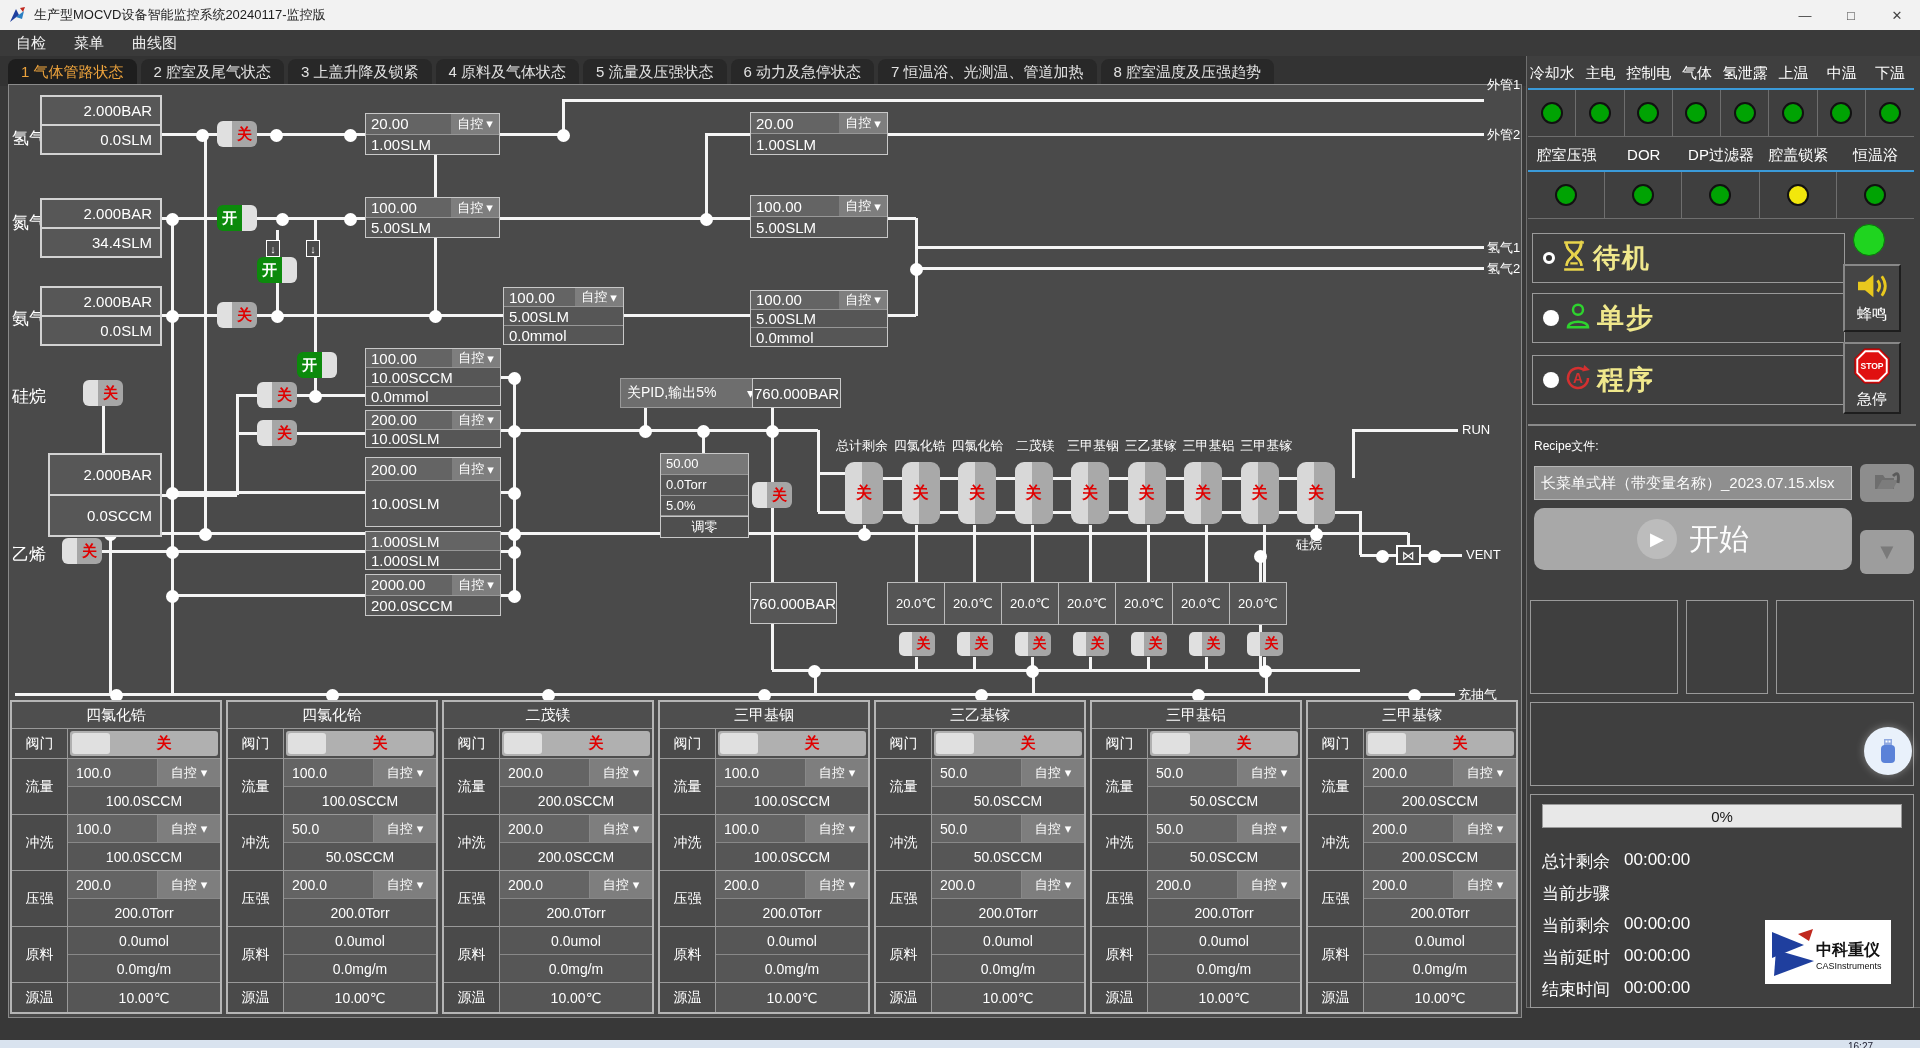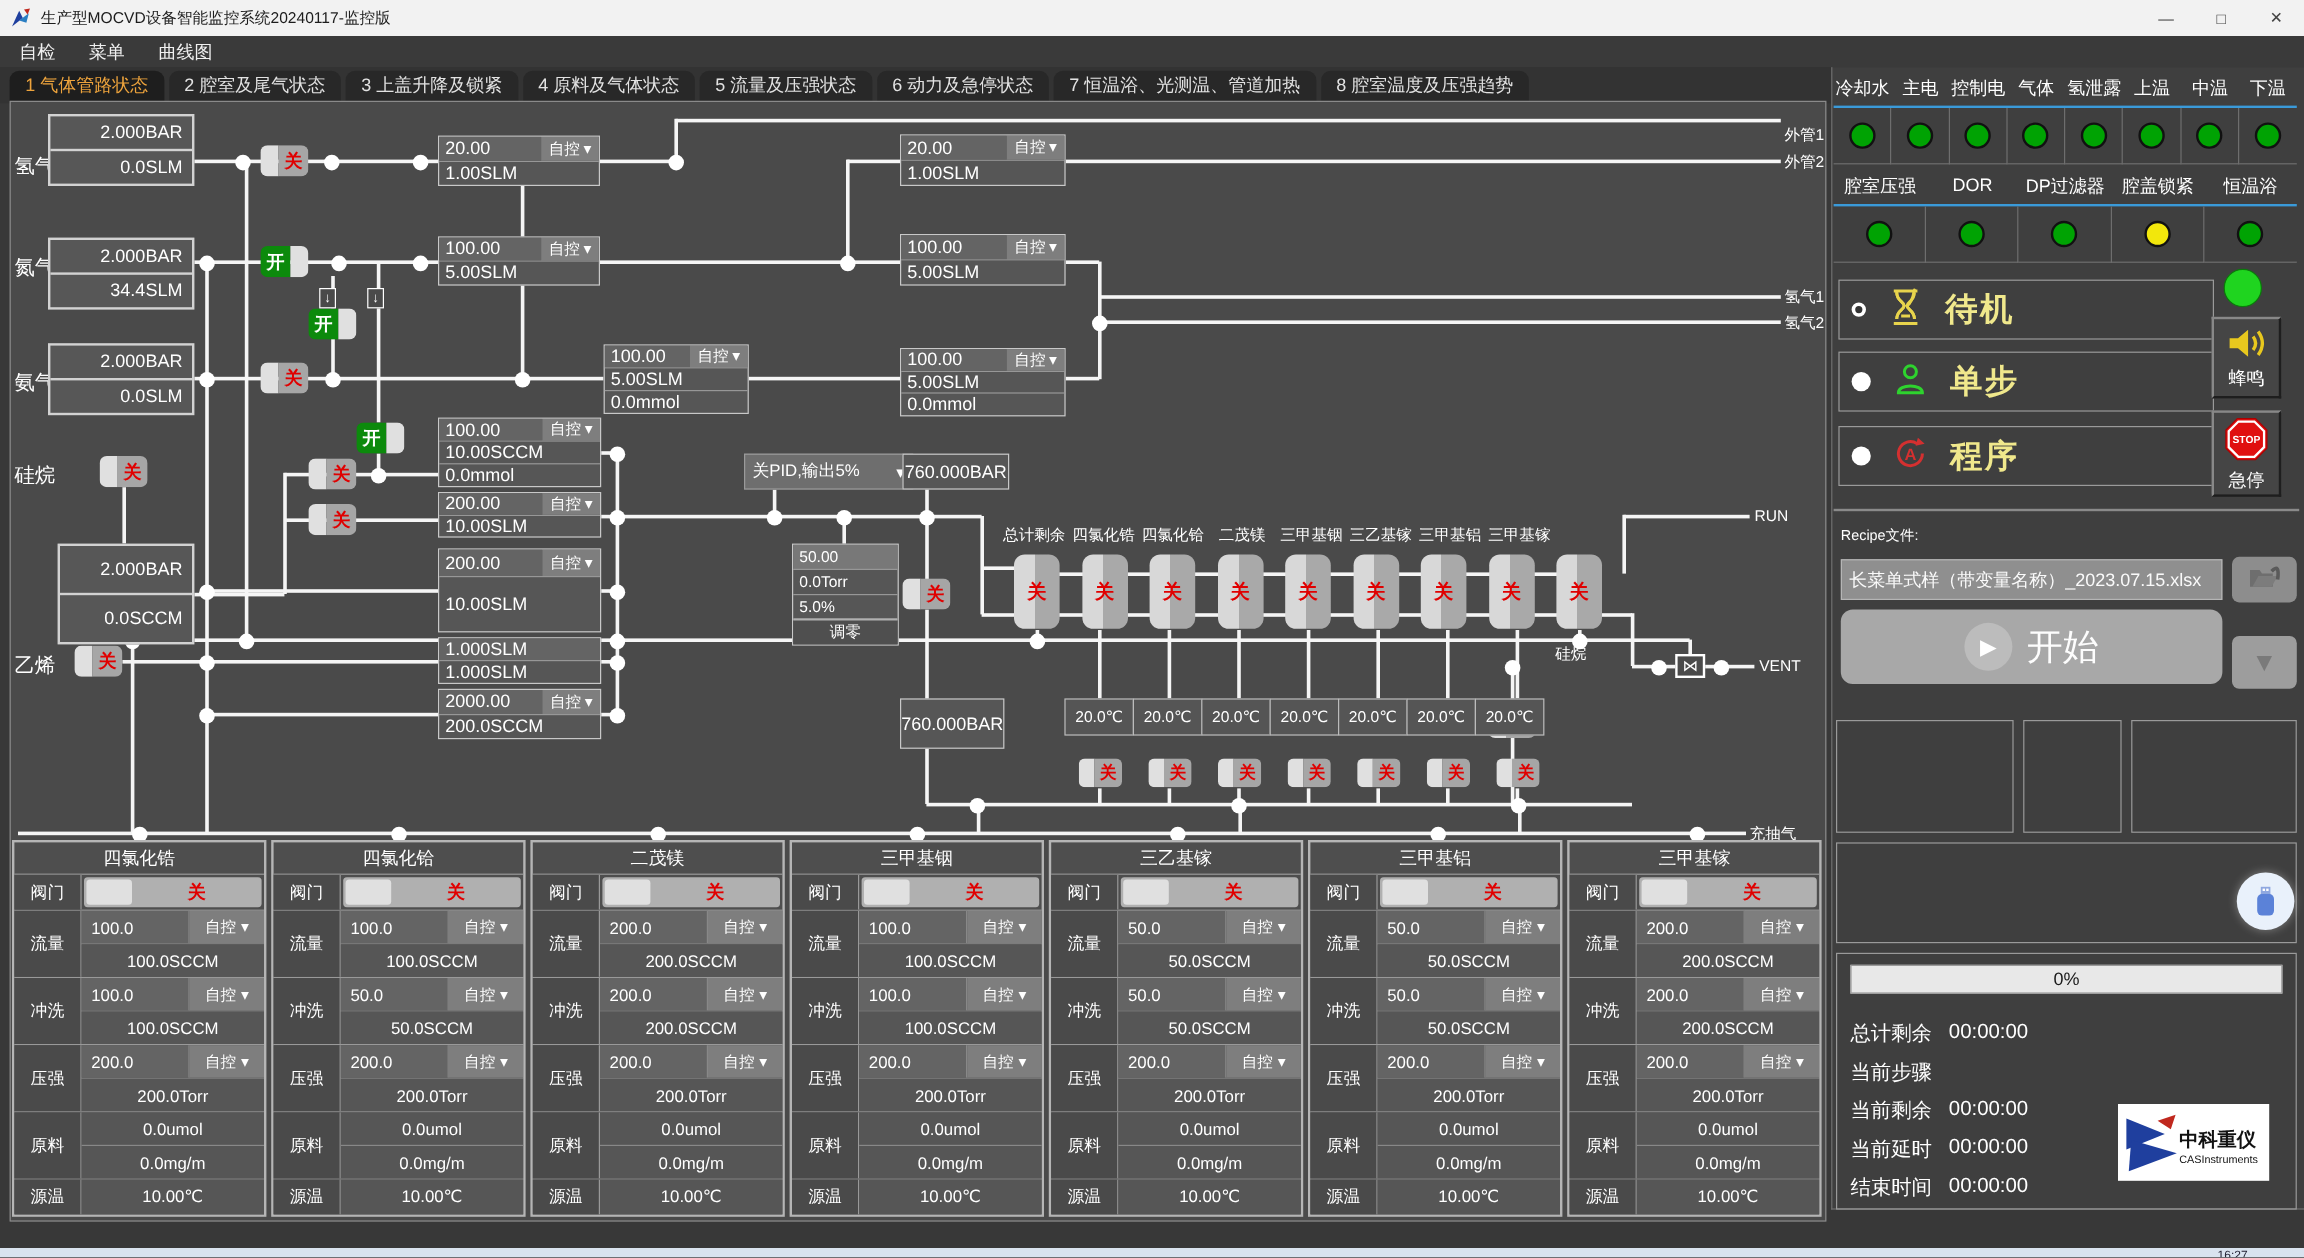--- a/index.html
+++ b/index.html
@@ -50,21 +50,21 @@
   .gauge{position:absolute;left:660px;top:453px;width:89px;height:85px;border:1px solid #c8c8c8;background:#565656;display:flex;flex-direction:column;font-size:13px}
   .gauge>div{flex:1;display:flex;align-items:center;padding-left:5px;border-bottom:1px solid #979797}
   .gauge>div:first-child{background:#787878}
   .gauge>div:last-child{border-bottom:none;justify-content:center;background:#4f4f4f;border-top:1px solid #c8c8c8;padding-left:0}
   .butter{position:absolute;left:1396px;top:545px;width:25px;height:20px;border:2px solid #fff;background:#4a4a4a;color:#fff;font-size:13px;display:flex;align-items:center;justify-content:center}
   
   .mlabels{position:absolute;left:833px;top:437px;width:462px;display:flex}
   .mlabels span{width:57.75px;text-align:center;font-size:13px;white-space:nowrap}
   .bvrow{position:absolute;left:845px;top:462px;width:490px;display:flex;justify-content:space-between;align-items:center}
   .tcells{position:absolute;left:888px;top:582px;display:flex}
-  .tcell{width:58px;height:31px;border:1px solid #bbb;background:#555;display:flex;align-items:center;justify-content:center;font-size:13px;margin-left:-1px}
+  .tcell{width:58px;height:43px;border:1px solid #bbb;background:#555;display:flex;align-items:center;justify-content:center;font-size:13px;margin-left:-1px}
   .tvrow{position:absolute;left:888px;top:632px;width:406px;display:flex;justify-content:space-around}
   
   .mats{position:absolute;left:10px;top:700px;display:flex;gap:4px}
   .mcol{width:212px;border:2px solid #b5b5b5;background:#4e4e4e;display:flex;flex-direction:column;font-size:14px}
   .mhead{height:27px;display:flex;align-items:center;justify-content:center;border-bottom:1px solid #999;font-size:15px}
   .mrow{display:flex;border-bottom:1px solid #999}
   .mrow:last-child{border-bottom:none}
   .mlab{width:56px;display:flex;align-items:center;justify-content:center;background:#4a4a4a;border-right:1px solid #999;font-size:14px}
   .mbody{flex:1;display:flex;flex-direction:column}
   .mtog{margin:2px;height:25px;background:#b0b0b0;border-radius:3px;display:flex;align-items:center}
@@ -78,21 +78,21 @@
   .pvr2:last-child{border-bottom:none}
   
   .indlab{position:absolute;left:1528px;width:386px;display:grid;font-size:15px}
   .indlab span{text-align:center}
   .bluebar{position:absolute;left:1528px;width:386px;height:2px;background:#3a9ad9}
   .indcells{position:absolute;left:1528px;width:386px;display:grid}
   .indcell{height:47px;display:flex;align-items:center;justify-content:center;border-right:1px solid #6e6e6e;border-bottom:1px solid #6e6e6e}
   .indcell:last-child{border-right:none}
   .lamp{width:22px;height:22px;border-radius:50%;background:#00a303;border:2px solid #111}
   .lamp[data-color="yellow"]{background:#f2e70c}
-  .modebox{position:absolute;left:1532px;width:313px;height:50px;border:1px solid #9a9a9a;display:flex;align-items:center;gap:18px;padding-left:10px}
+  .modebox{position:absolute;left:1532px;width:313px;height:50px;border:1px solid #9a9a9a;display:flex;align-items:center;gap:4px;padding-left:10px}
   .modebox .mlabel{font-size:27px;font-weight:bold;color:#f0e88c;letter-spacing:2px}
   .rr{width:12px;height:12px;border:3px solid #fff;border-radius:50%;background:#333}
   .rs{width:16px;height:16px;border-radius:50%;background:#fff}
   .sidebtn{position:absolute;left:1843px;width:58px;background:#454545;border:2px solid;border-color:#888 #1e1e1e #1e1e1e #888;display:flex;flex-direction:column;align-items:center;justify-content:center;gap:2px;font-size:15px}
   .bigcircle{position:absolute;left:1853px;top:224px;width:32px;height:32px;border-radius:50%;background:#1fd41f;border:1px solid #0a7a0a}
   .divline{position:absolute;left:1528px;width:388px;height:2px;background:#8a8a8a}
   .recfield{position:absolute;left:1534px;top:466px;width:318px;height:34px;background:#8f8f8f;border:1px solid #b5b5b5;display:flex;align-items:center;padding:0 6px;font-size:15px;white-space:nowrap;overflow:hidden;color:#fafafa}
   .recbtn{position:absolute;left:1860px;top:464px;width:54px;height:38px;background:#8d8d8d;border-radius:6px;display:flex;align-items:center;justify-content:center}
   .startbtn{position:absolute;left:1534px;top:508px;width:318px;height:62px;background:#a8a8a8;border-radius:10px;display:flex;align-items:center;justify-content:center;gap:12px;color:#fdfdfd}
   .startbtn .pc{width:40px;height:40px;border-radius:50%;background:#bcbcbc;display:flex;align-items:center;justify-content:center;font-size:18px;color:#fff}
@@ -560,21 +560,21 @@
     <div class="tvalve">
       <i class="k"></i>
       <b>关</b>
     </div>
     <div class="tvalve">
       <i class="k"></i>
       <b>关</b>
     </div>
 </div>
 
-<span class="llabel" style="left:1487px;top:104px">外管1</span>
+<span class="llabel" style="left:1487px;top:76px">外管1</span>
 <span class="llabel" style="left:1487px;top:126px">外管2</span>
 <span class="llabel" style="left:1487px;top:239px">氢气1</span>
 <span class="llabel" style="left:1487px;top:260px">氢气2</span>
 <span class="llabel" style="left:1462px;top:422px">RUN</span>
 <span class="llabel" style="left:1466px;top:547px">VENT</span>
 <span class="llabel" style="left:1458px;top:686px">充抽气</span>
 <div class="butter">
     <span>⋈</span>
   </div>
 

